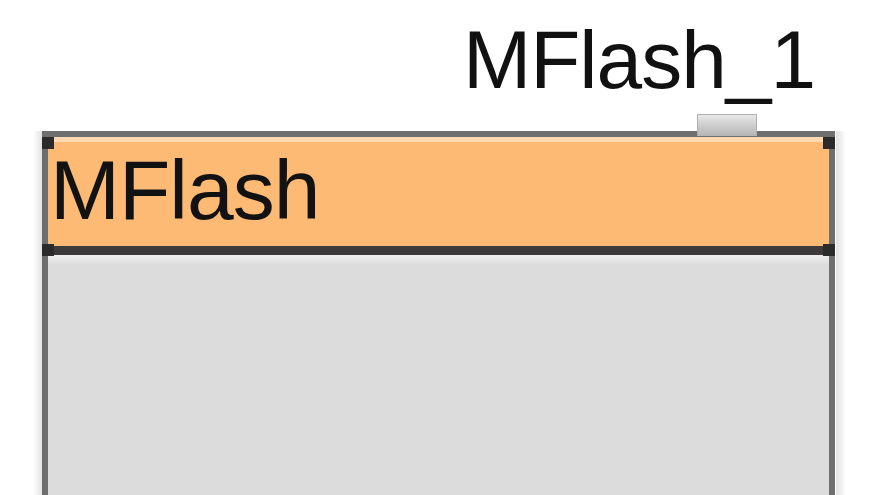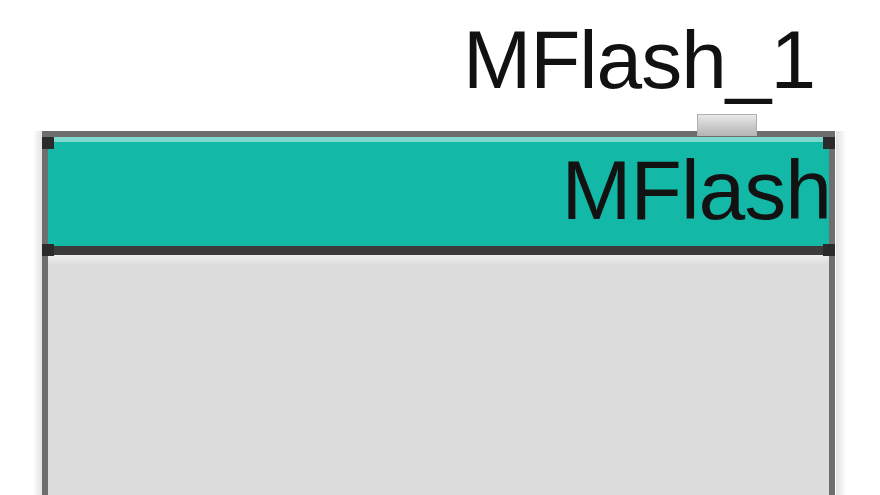--- a/index.html
+++ b/index.html
@@ -64,26 +64,26 @@
     border-right: 6px solid #6e6e6e;
     border-top: 6px solid #6e6e6e;
     background: #dcdcdc;
     z-index: 2;
   }
 
   
   .block-header {
     position: relative;
     height: 118px;
-    background: #14b8a6;
+    background: #fdba74;
     border-bottom: 9px solid #3c3a3a;
     box-sizing: border-box;
     display: flex;
     align-items: center;
-    justify-content: flex-end;
+    justify-content: flex-start;
   }
 
   .block-header-title {
     font-size: 84px;
     line-height: 96px;
     font-weight: 400;
     color: #121212;
     letter-spacing: -1px;
     white-space: nowrap;
     user-select: none;

